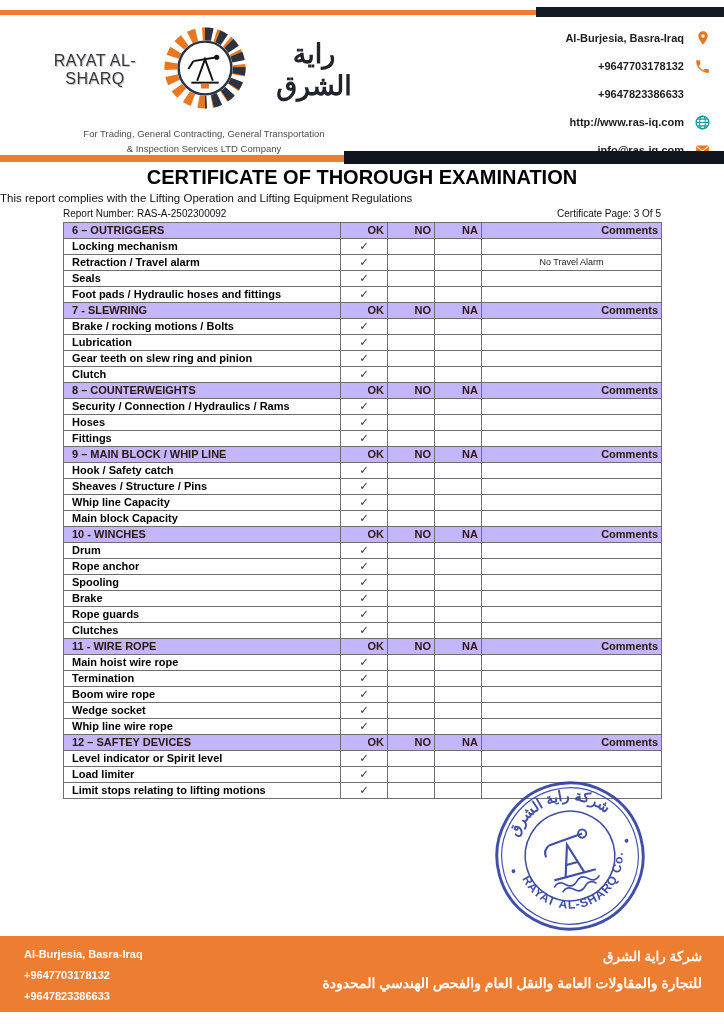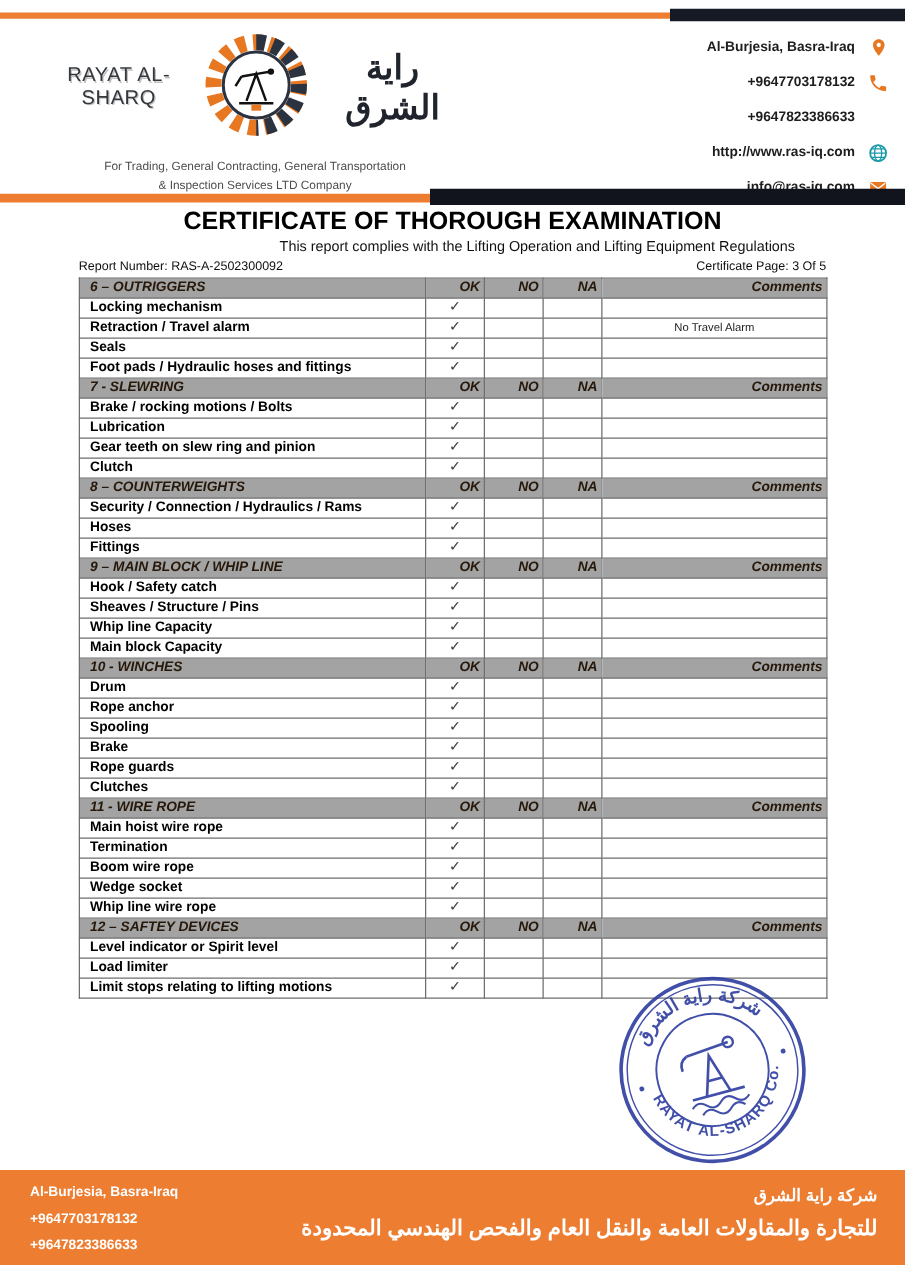--- a/index.html
+++ b/index.html
@@ -22,41 +22,41 @@
   .contact-block { position:absolute; right:12px; top:2px; width:252px; }
   .contact-row { display:flex; justify-content:flex-end; align-items:center; gap:9px; height:28px; font-size:11px; font-weight:bold; color:#1d1d1d; }
   .contact-icon { width:19px; height:19px; display:flex; align-items:center; justify-content:center; flex:0 0 19px; }
 
   
   .mid-divider { position:absolute; top:150px; left:0; width:724px; height:16px; }
   .mid-divider .orange-bar { position:absolute; left:0; top:5px; width:52%; height:7px; background:#ED7D31; }
   .mid-divider .black-bar { position:absolute; right:0; top:1px; width:52.5%; height:13px; background:#11141c; }
 
   .doc-title { position:absolute; top:166px; left:0; width:724px; text-align:center; font-size:20px; font-weight:bold; color:#000; }
-  .doc-subtitle { position:absolute; top:192px; left:16px; width:620px; text-align:right; font-size:11.5px; color:#101010; }
+  .doc-subtitle { position:absolute; top:192px; left:0; width:620px; text-align:left; font-size:11.5px; color:#101010; }
   .report-line { position:absolute; top:208px; left:63px; width:598px; display:flex; justify-content:space-between; font-size:10px; color:#101010; }
 
   
   table.checklist { position:absolute; top:222px; left:63px; width:598px; border-collapse:collapse; table-layout:fixed; }
   table.checklist td { border:1px solid #6f6f6f; height:16px; line-height:15px; padding:0 3px; overflow:hidden; white-space:nowrap; }
   .cell-item { padding-left:8px !important; font-size:11px; font-weight:bold; color:#000; text-align:left; }
   .cell-mark { text-align:center; font-size:11.5px; color:#3a3a3a; }
   .cell-comments { text-align:center; font-size:9px; color:#1c1c1c; }
-  tr.sec-row td { background:#a3a3a3; color:#26180a; font-weight:bold; font-size:11px;font-style:italic; }
+  tr.sec-row td { background:#c4b5fd; color:#26180a; font-weight:bold; font-size:11px; }
   tr.sec-row td.cell-mark, tr.sec-row td.cell-comments { font-size:11px; font-weight:bold; color:#26180a; text-align:right; }
 
   
   .stamp { position:absolute; left:492px; top:778px; width:156px; height:156px; transform:rotate(-15deg); opacity:.9; }
 
   
   .footer { position:absolute; left:0; top:936px; width:724px; height:76px; background:#ED7D31; color:#fff; display:flex; justify-content:space-between; padding:8px 22px 8px 24px; }
   .footer-left { font-size:11px; font-weight:bold; line-height:21px; text-align:left; }
   .footer-right { text-align:right; direction:rtl; font-weight:bold; }
   .footer-right .ar1 { font-size:13.5px; line-height:26px; }
-  .footer-right .ar2 { font-size:17px; line-height:26px; }
+  .footer-right .ar2 { font-size:14px; line-height:26px; }
 </style>
 </head>
 <body>
 
 <div class="page">
 
   <div class="top-divider">
     <div class="orange"></div>
     <div class="dark"></div>
   </div>

